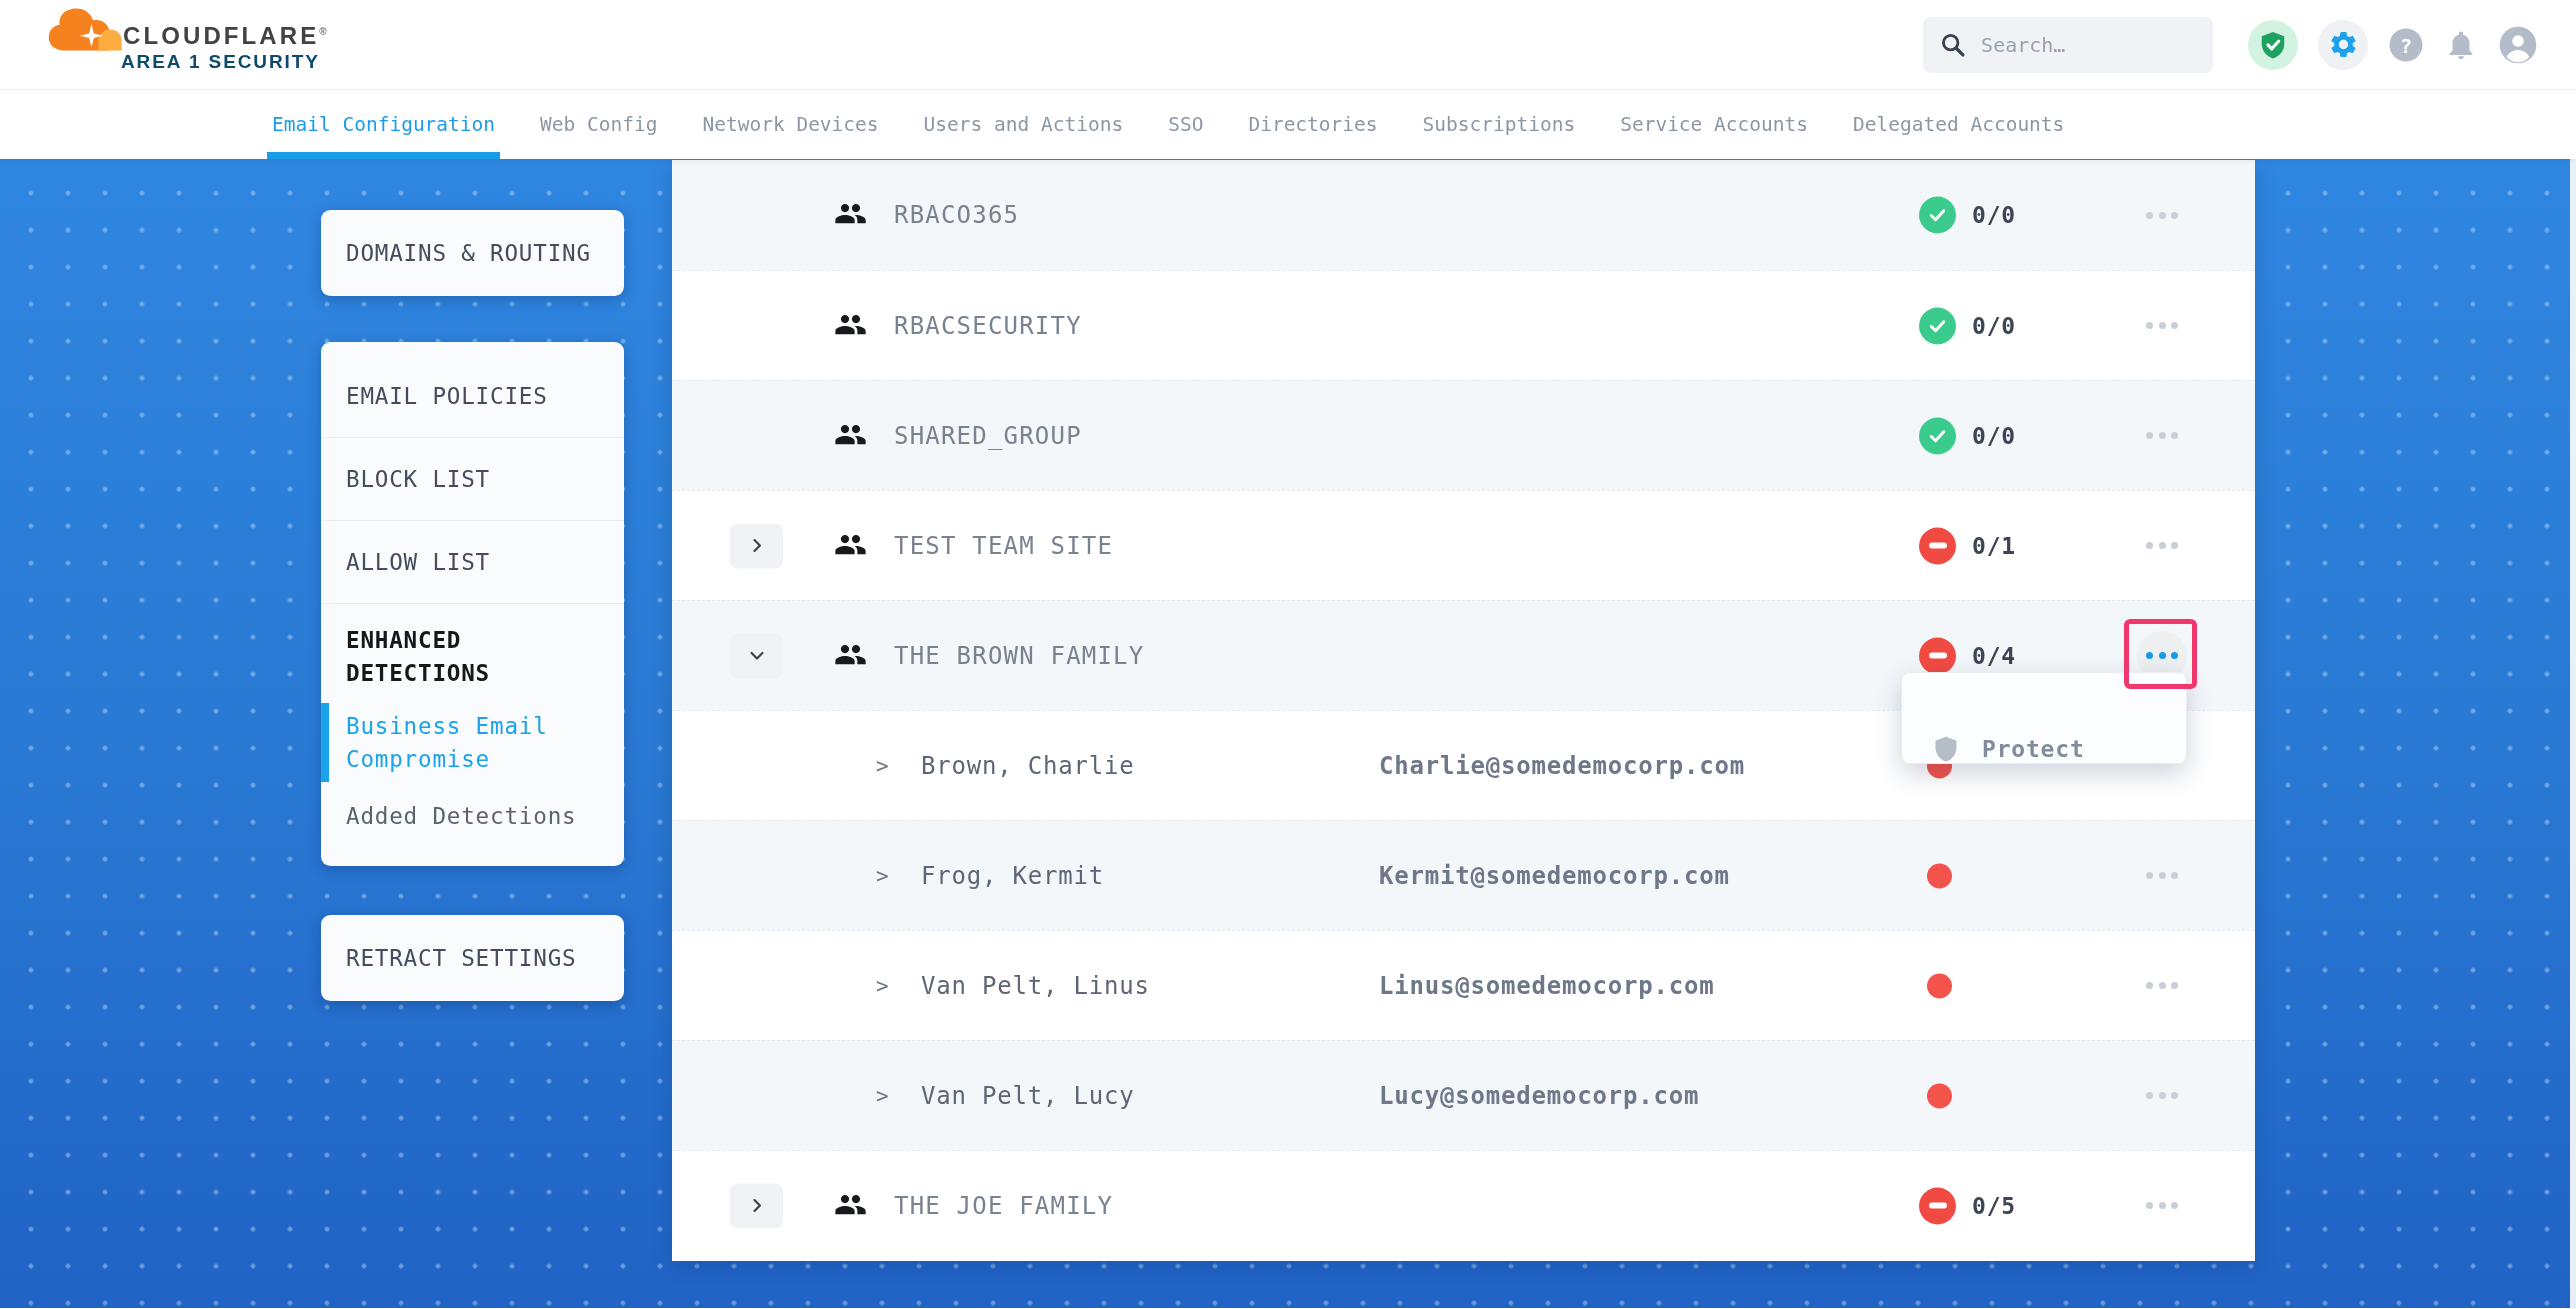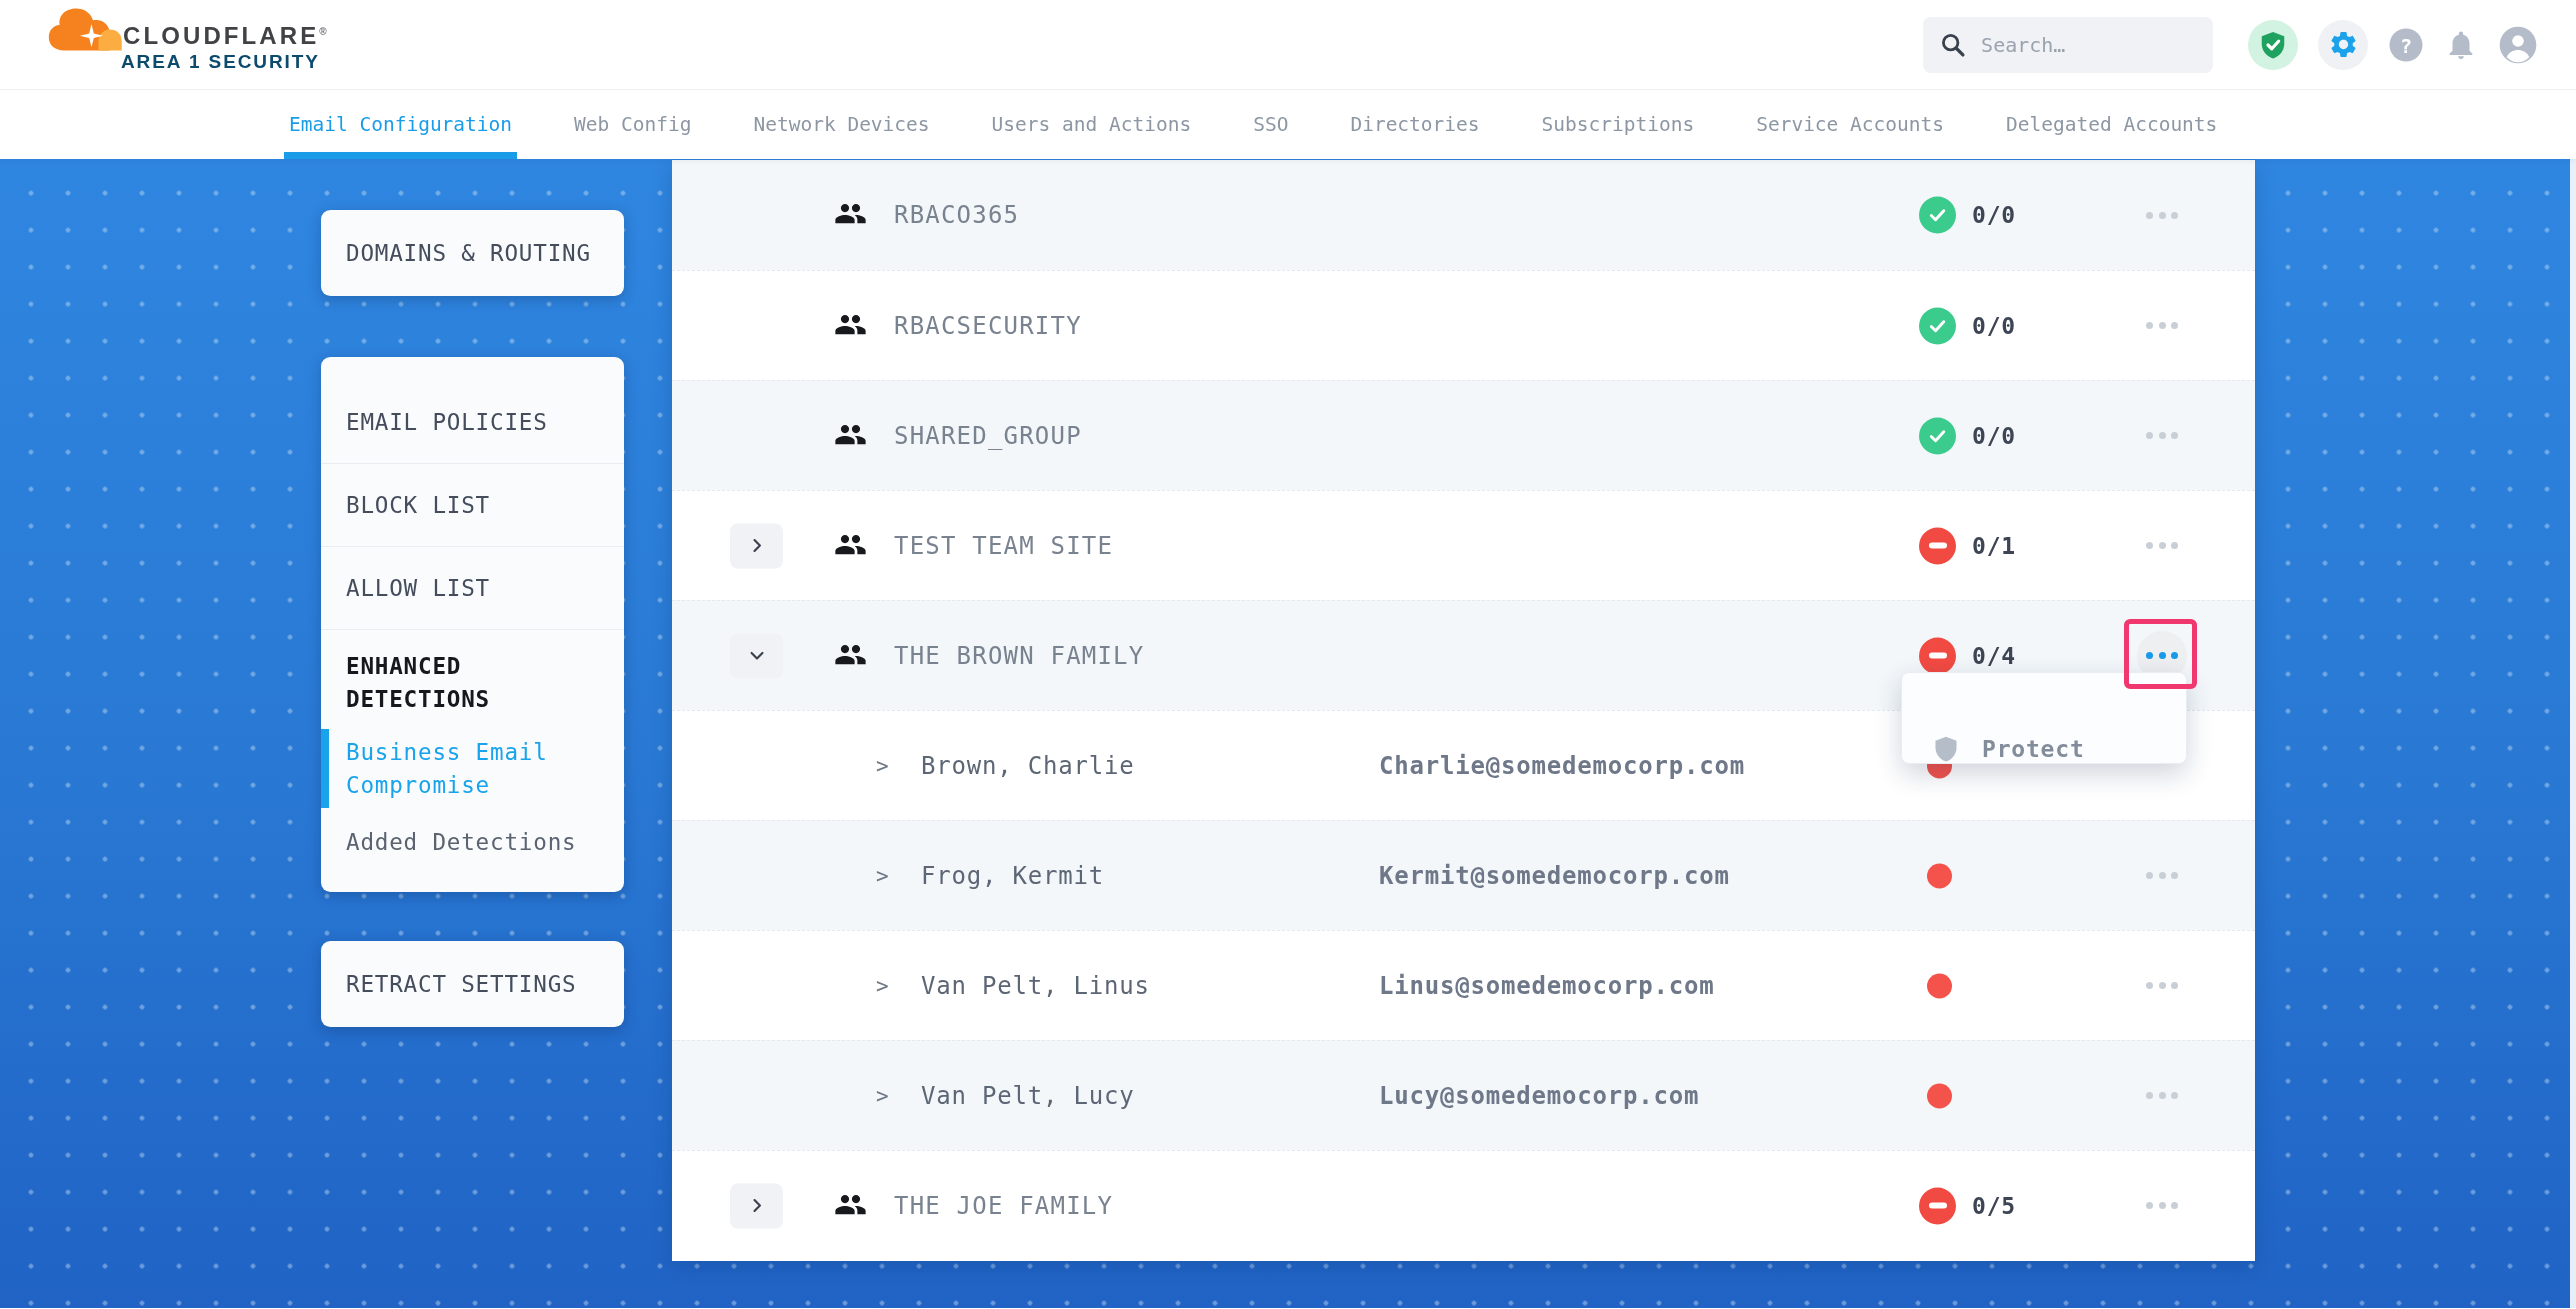--- a/index.html
+++ b/index.html
@@ -28,38 +28,38 @@
   .iconbtn{display:flex;align-items:center;justify-content:center;border:none;background:transparent;
            padding:0;margin:0 10px;cursor:pointer;}
   .circ{border-radius:50%;display:flex;align-items:center;justify-content:center;}
   .circ.mint{width:50px;height:50px;background:#d2f3e2;}
   .circ.fog{width:50px;height:50px;background:#eff1f4;}
 
   
   .tabs{position:relative;height:69px;background:#fff;display:flex;align-items:stretch;
         padding-left:272px;gap:45px;z-index:5;box-shadow:0 2.3px 6.2px rgba(30,50,90,.08);}
   .tab{display:flex;align-items:center;position:relative;font-size:19.5px;color:#8d97a4;
-       cursor:pointer;white-space:nowrap;margin-left:17px;}
+       cursor:pointer;white-space:nowrap;}
   .tab.active{color:#1a9ce8;}
   .tab.active::after{content:"";position:absolute;left:-4.7px;right:-4.7px;bottom:0;height:7px;background:#1a9ce8;}
 
   
   .page{position:relative;height:1149px;
         background-image:radial-gradient(circle,rgba(214,232,249,0.42) 2px,rgba(214,232,249,0) 2.5px),
                          linear-gradient(180deg,#2f86e0 0%,#2979d4 52%,#2063c5 100%);
         background-size:37px 37px,100% 100%;background-position:12.5px 15.6px,0 0;overflow:hidden;}
   .scroll-strip{position:absolute;right:0;top:0;width:6.2px;height:100%;background:rgba(248,250,252,.92);}
 
   
   .sidebar{position:absolute;left:321px;top:0;width:303px;}
   .card{background:#f9fbfd;border-radius:9.3px;box-shadow:0 3.1px 12.5px rgba(10,40,90,.28);}
   .card.single{height:86px;display:flex;align-items:center;padding-left:25px;
                font-size:22.6px;letter-spacing:0.8px;color:#454d5c;cursor:pointer;}
   .card.c1{margin-top:51px;}
-  .card.c2{margin-top:61px;padding:23px 0 20px 0;}
+  .card.c2{margin-top:46px;padding:12px 0 20px 0;}
   .card.c3{margin-top:49px;}
   .side-item{position:relative;display:flex;align-items:center;padding-left:25px;padding-right:18.7px;
              color:#454d5c;font-size:22.6px;letter-spacing:0.8px;cursor:pointer;}
   .side-item.t-item{height:83px;}
   .side-item.divider{border-top:1.6px solid #e9edf2;}
   .side-item.t-header{font-weight:bold;color:#15181d;padding-top:20px;padding-bottom:7.8px;line-height:1.45;}
   .side-item.t-link{padding-top:12.5px;padding-bottom:12.5px;line-height:1.45;color:#5b6370;}
   .side-item.t-link.active{color:#18a3ea;}
   .active-bar{display:none;position:absolute;left:0;top:6.2px;bottom:6.2px;width:7.8px;background:#18a3ea;}
   .side-item.t-link.active .active-bar{display:block;}

